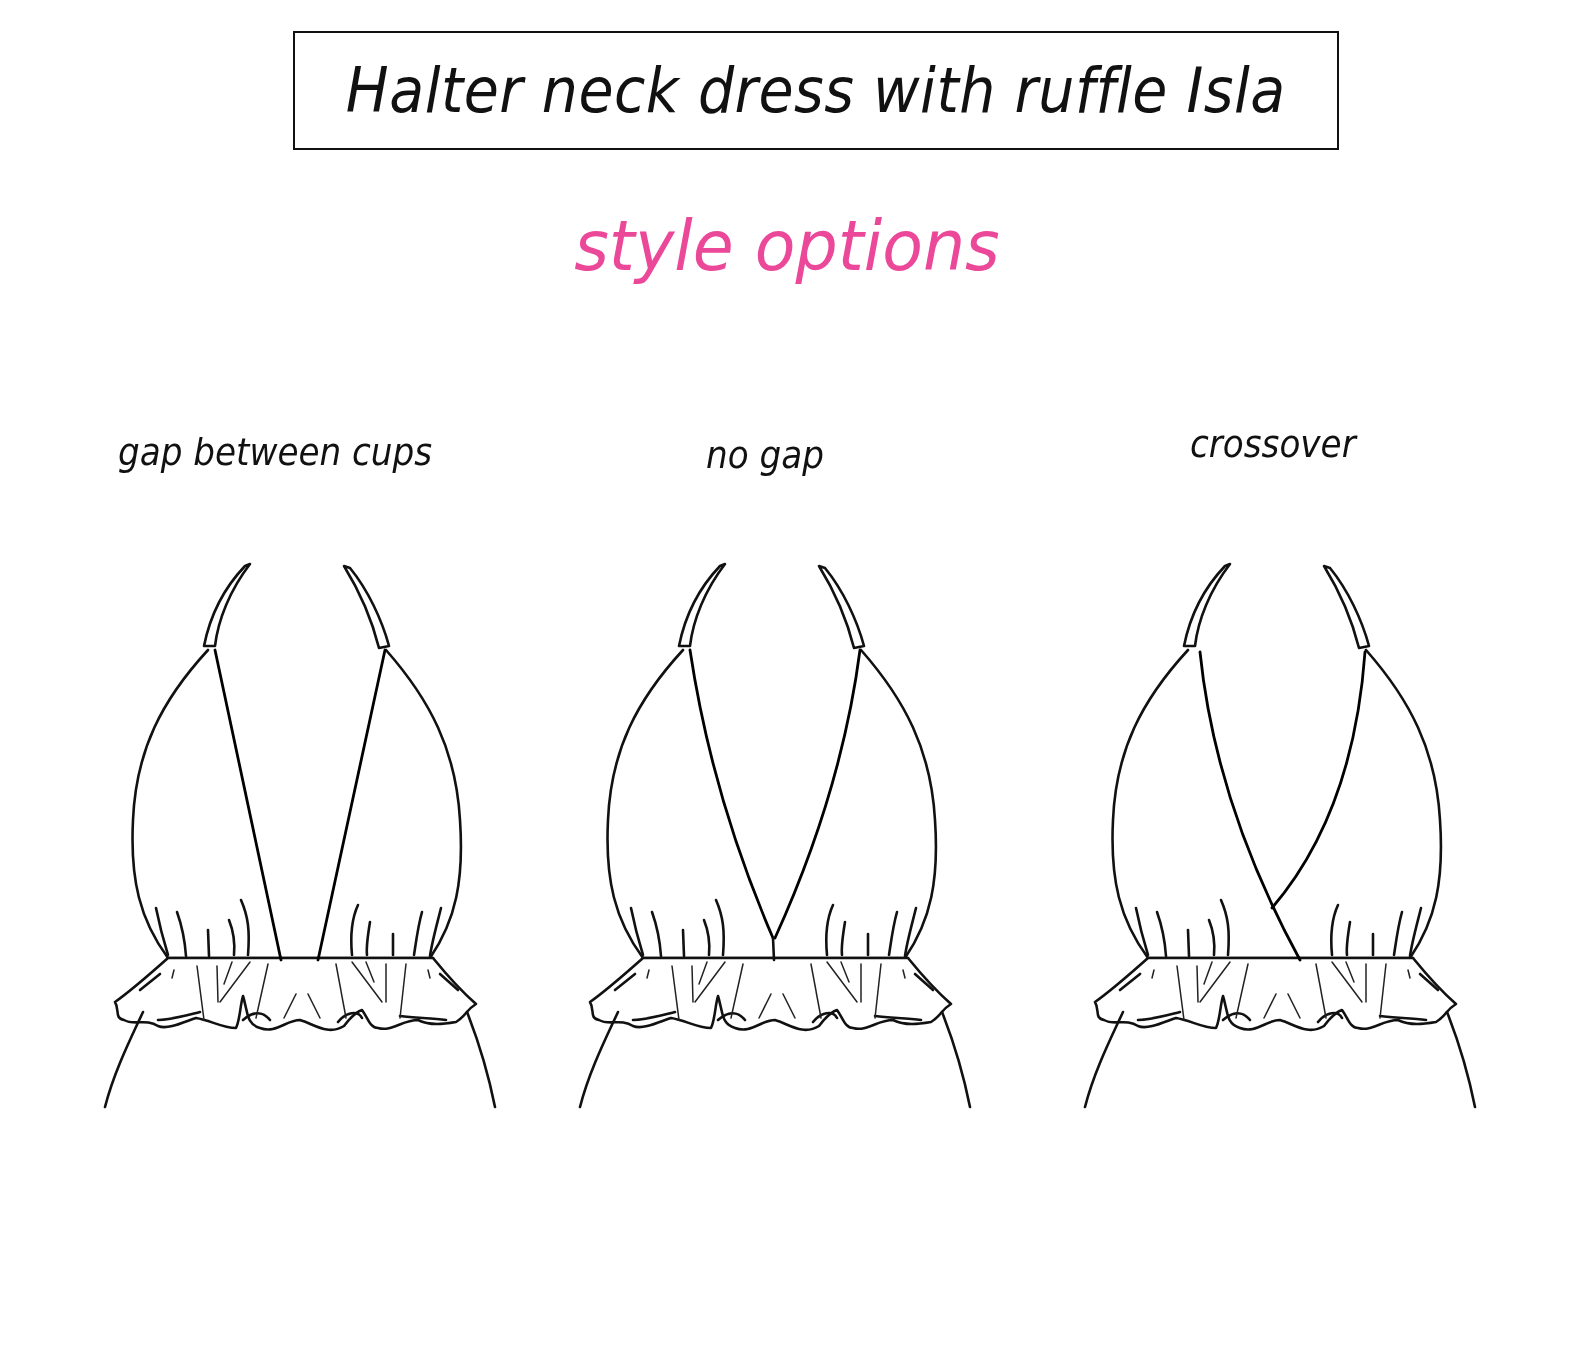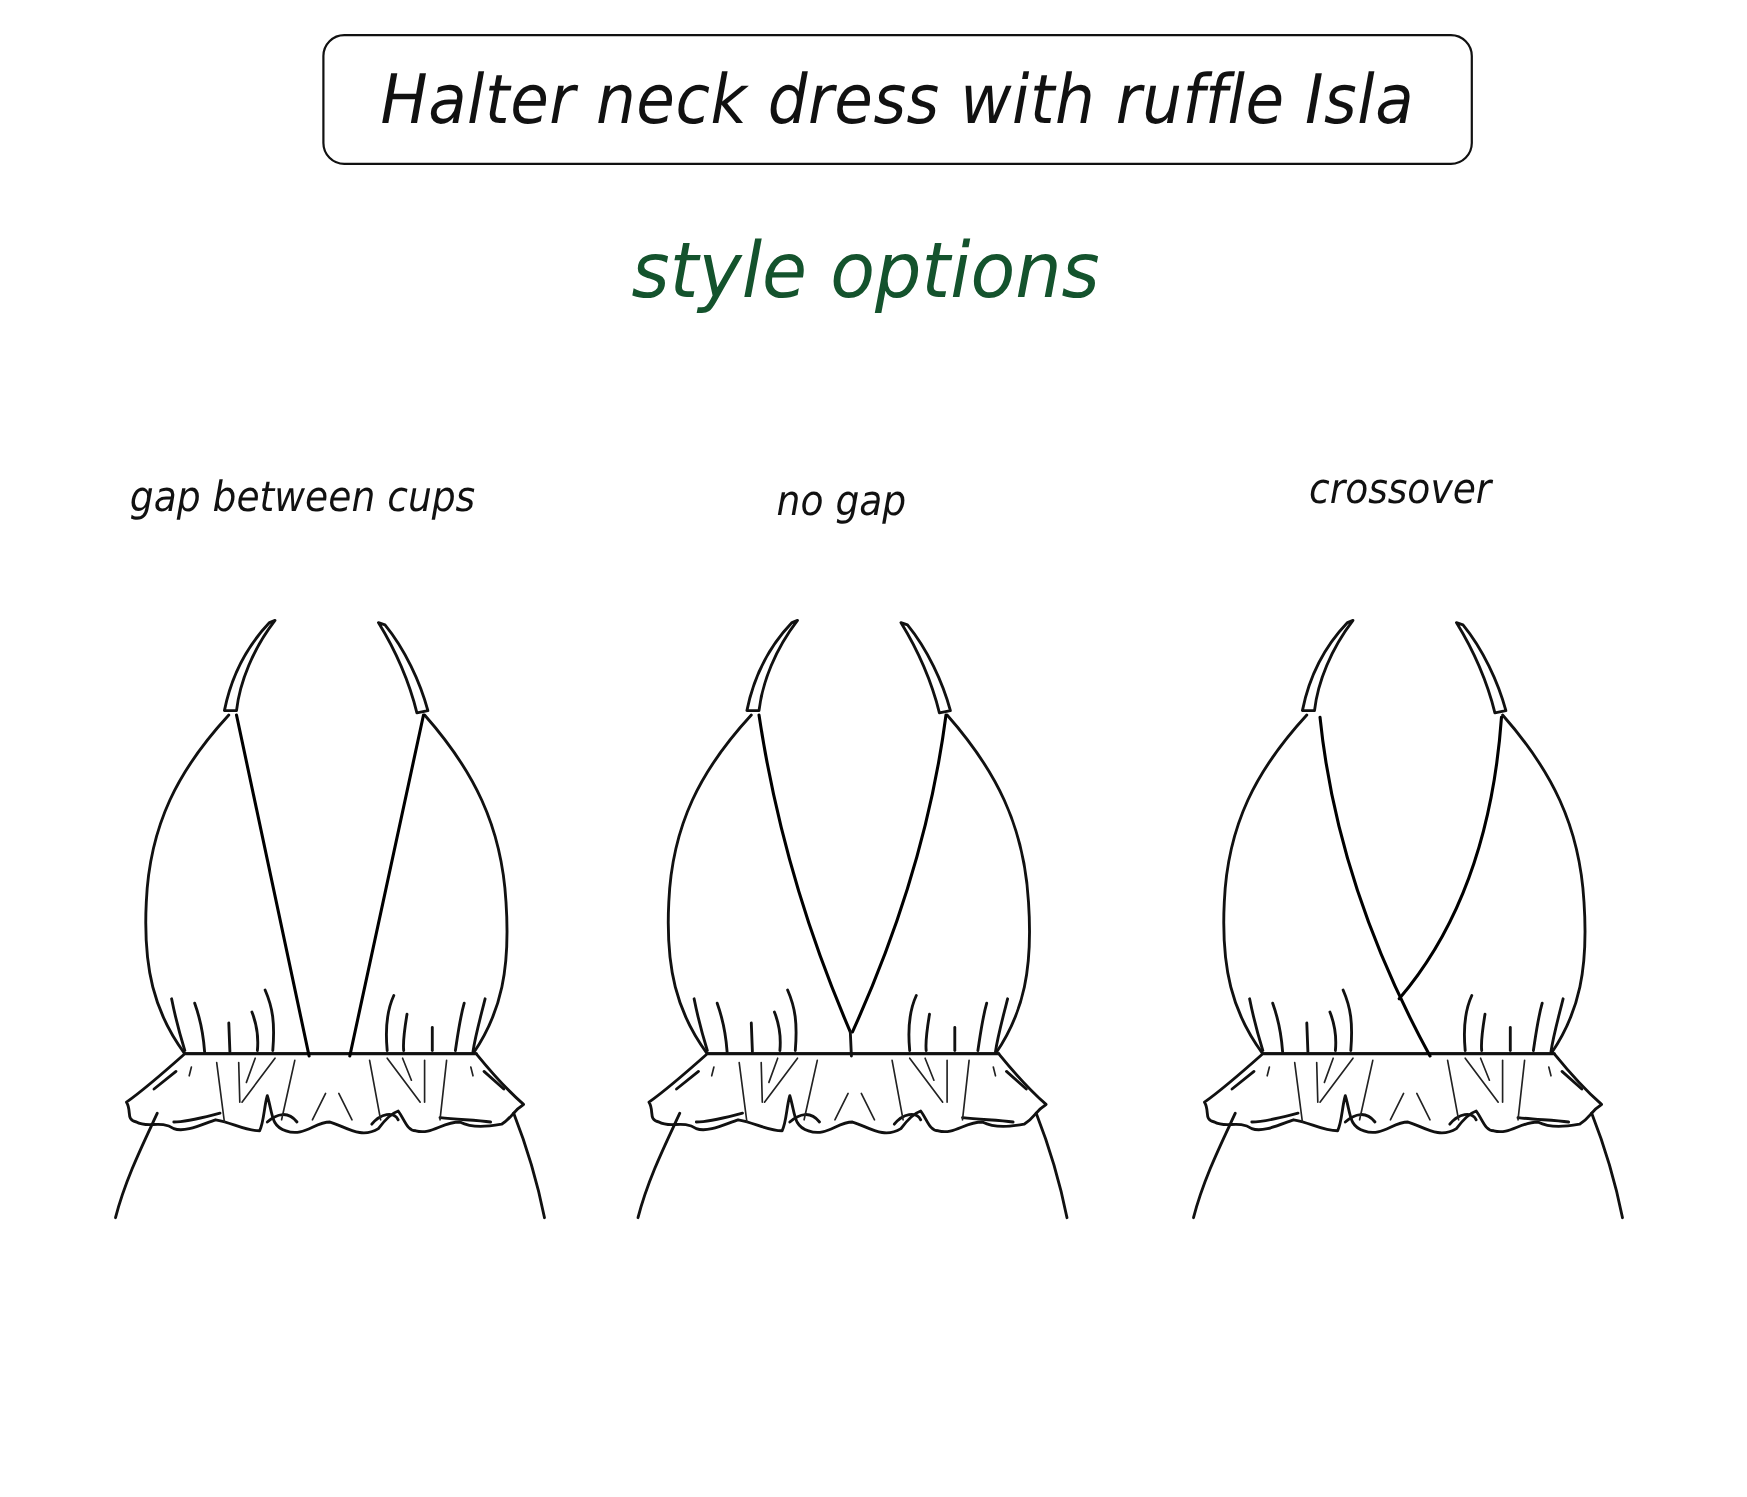--- a/index.html
+++ b/index.html
@@ -1,24 +1,24 @@
 <!DOCTYPE html>
 <html><head>
 <meta charset="utf-8">
 <style>
   html, body { margin:0; padding:0; background:#ffffff; }
   body { width:1588px; height:1361px; position:relative; overflow:hidden;
          font-family:"DejaVu Sans", "Liberation Sans", sans-serif; color:#111; }
   .title-box { position:absolute; left:293px; top:31px; width:1046px; height:119px;
-               box-sizing:border-box; border:2.5px solid #111; border-radius:20px;
+               box-sizing:border-box; border:2.5px solid #111; border-radius:0;
                display:flex; align-items:center; justify-content:center; }
   .title-text { font-style:italic; font-size:62px; letter-spacing:0.5px;
                 transform:scaleX(0.92); white-space:nowrap; color:#111; }
   .subtitle { position:absolute; left:0; width:1588px; top:205px; text-align:center;
-              font-style:italic; font-size:70px; color:#14532d; }
+              font-style:italic; font-size:70px; color:#ec4899; }
   .subtitle span { display:inline-block; transform:scaleX(0.95); margin-left:-14px; }
   .label { position:absolute; font-style:italic; font-size:38px; color:#111;
            white-space:nowrap; transform:scaleX(0.9); transform-origin:left center; }
   .fig { position:absolute; top:550px; width:420px; height:565px; }
   .fig svg { width:420px; height:565px; overflow:visible; }
   .ln { fill:none; stroke:#111; stroke-width:2.6; stroke-linecap:round; stroke-linejoin:round; }
   .thin { fill:none; stroke:#222; stroke-width:1.5; stroke-linecap:round; }
   .neck { fill:none; stroke:#000; stroke-width:2.8; stroke-linecap:round; }
   .fill { fill:#fff; }
 </style>

